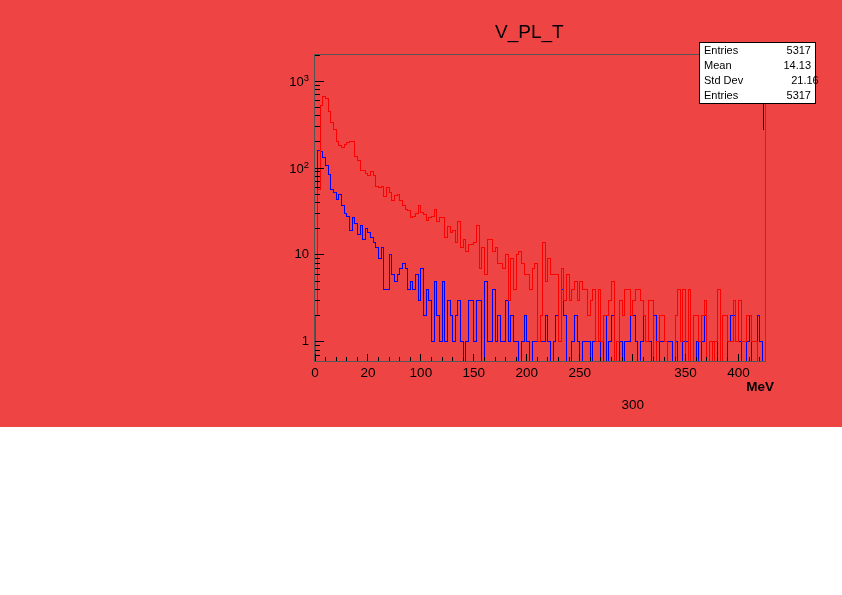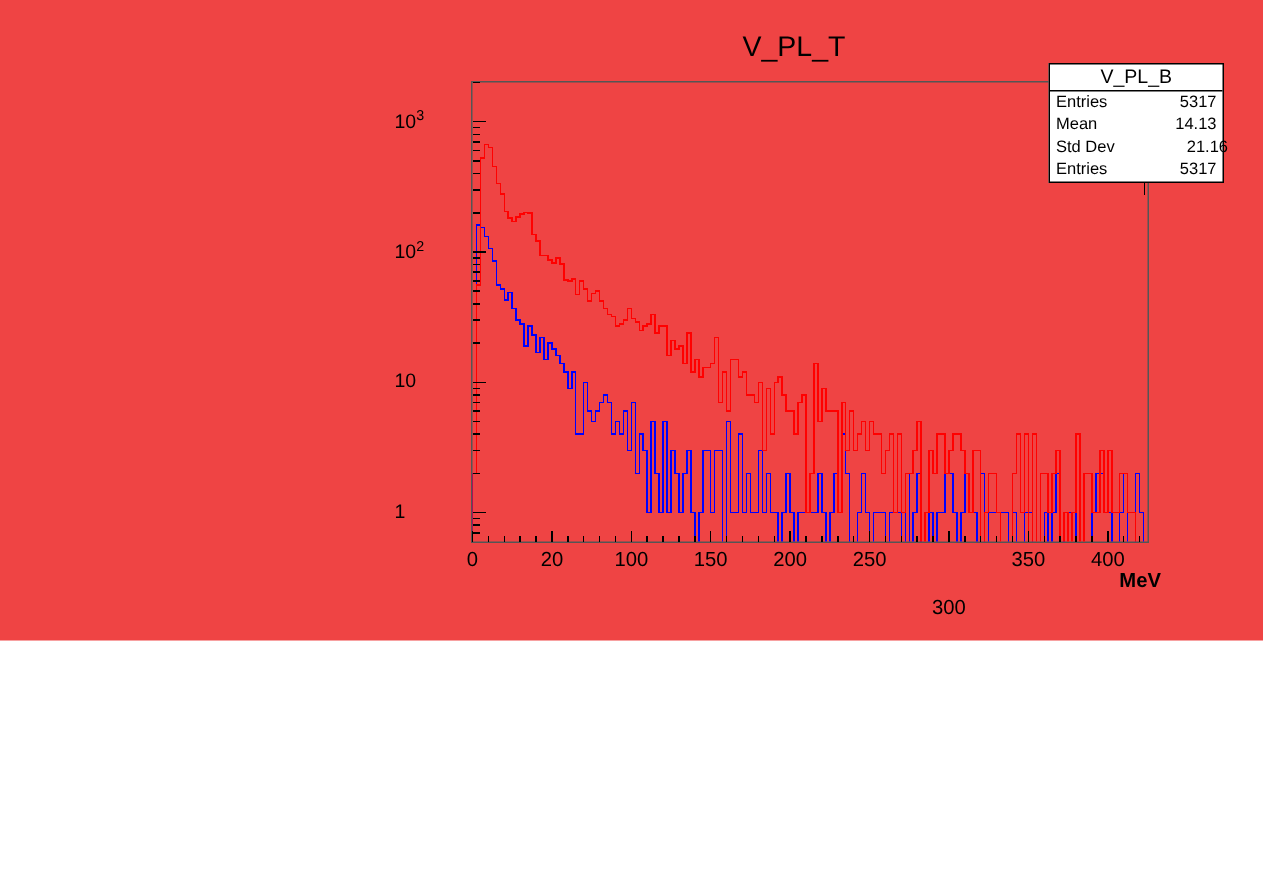--- a/index.html
+++ b/index.html
@@ -88,20 +88,21 @@
     top: 0px;
     width: 842px;
     height: 595px;
     z-index: 20;
     pointer-events: none;
   }
   .ylab {
     position: absolute;
     font-size: 13px;
     color: #000;
+    text-align: right;
     white-space: pre;
     font-family: "Liberation Sans", sans-serif;
   }
   .ylab sup { font-size: 9.5px; vertical-align: super; }
   .xlab {
     position: absolute;
     font-size: 13.5px;
     color: #000;
     text-align: center;
     white-space: pre;
@@ -120,21 +121,20 @@
   }
 </style>
 </head>
 <body>
 
 <div id="canvas-root">
 
   <div id="title-shift">V_PL_T</div>
 
   <div id="stats-box">
-    <div id="stats-title">V_PL_B</div>
     <div class="stats-row">
       <span class="k">Entries</span>
       <span class="v">5317</span>
     </div>
     <div class="stats-row">
       <span class="k">Mean</span>
       <span class="v">14.13</span>
     </div>
     <div class="stats-row">
       <span class="k">Std Dev</span>

